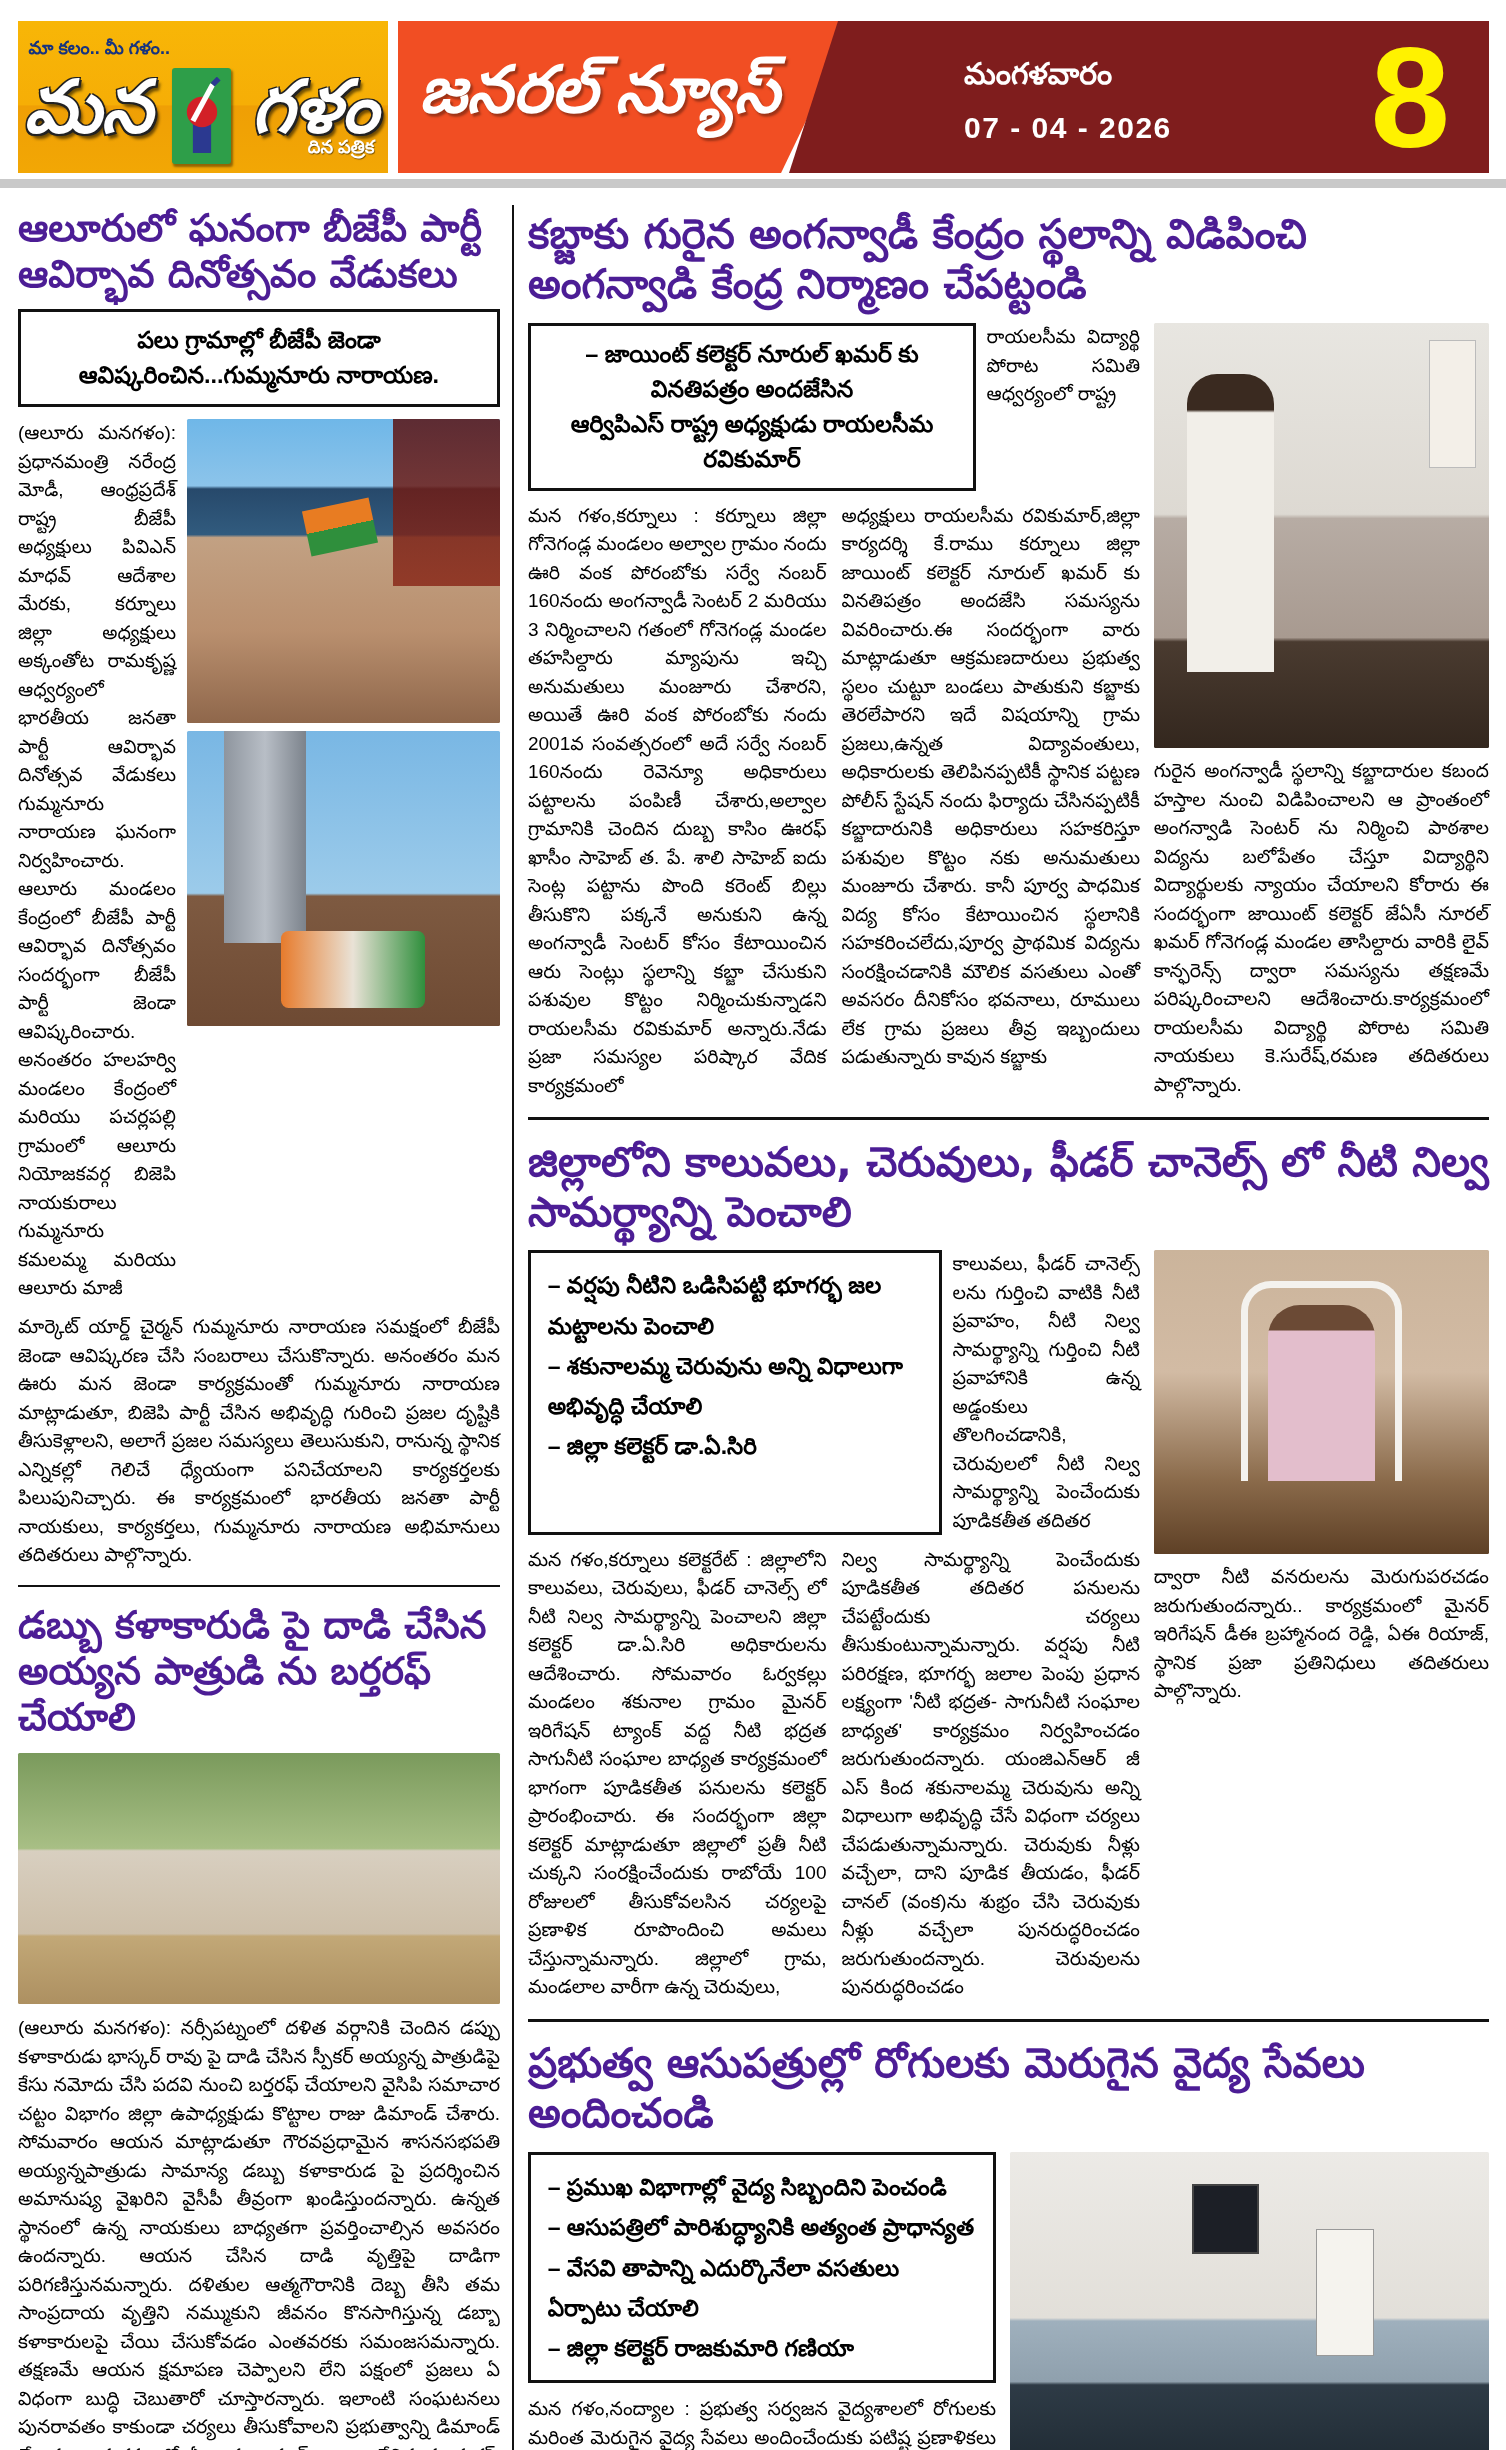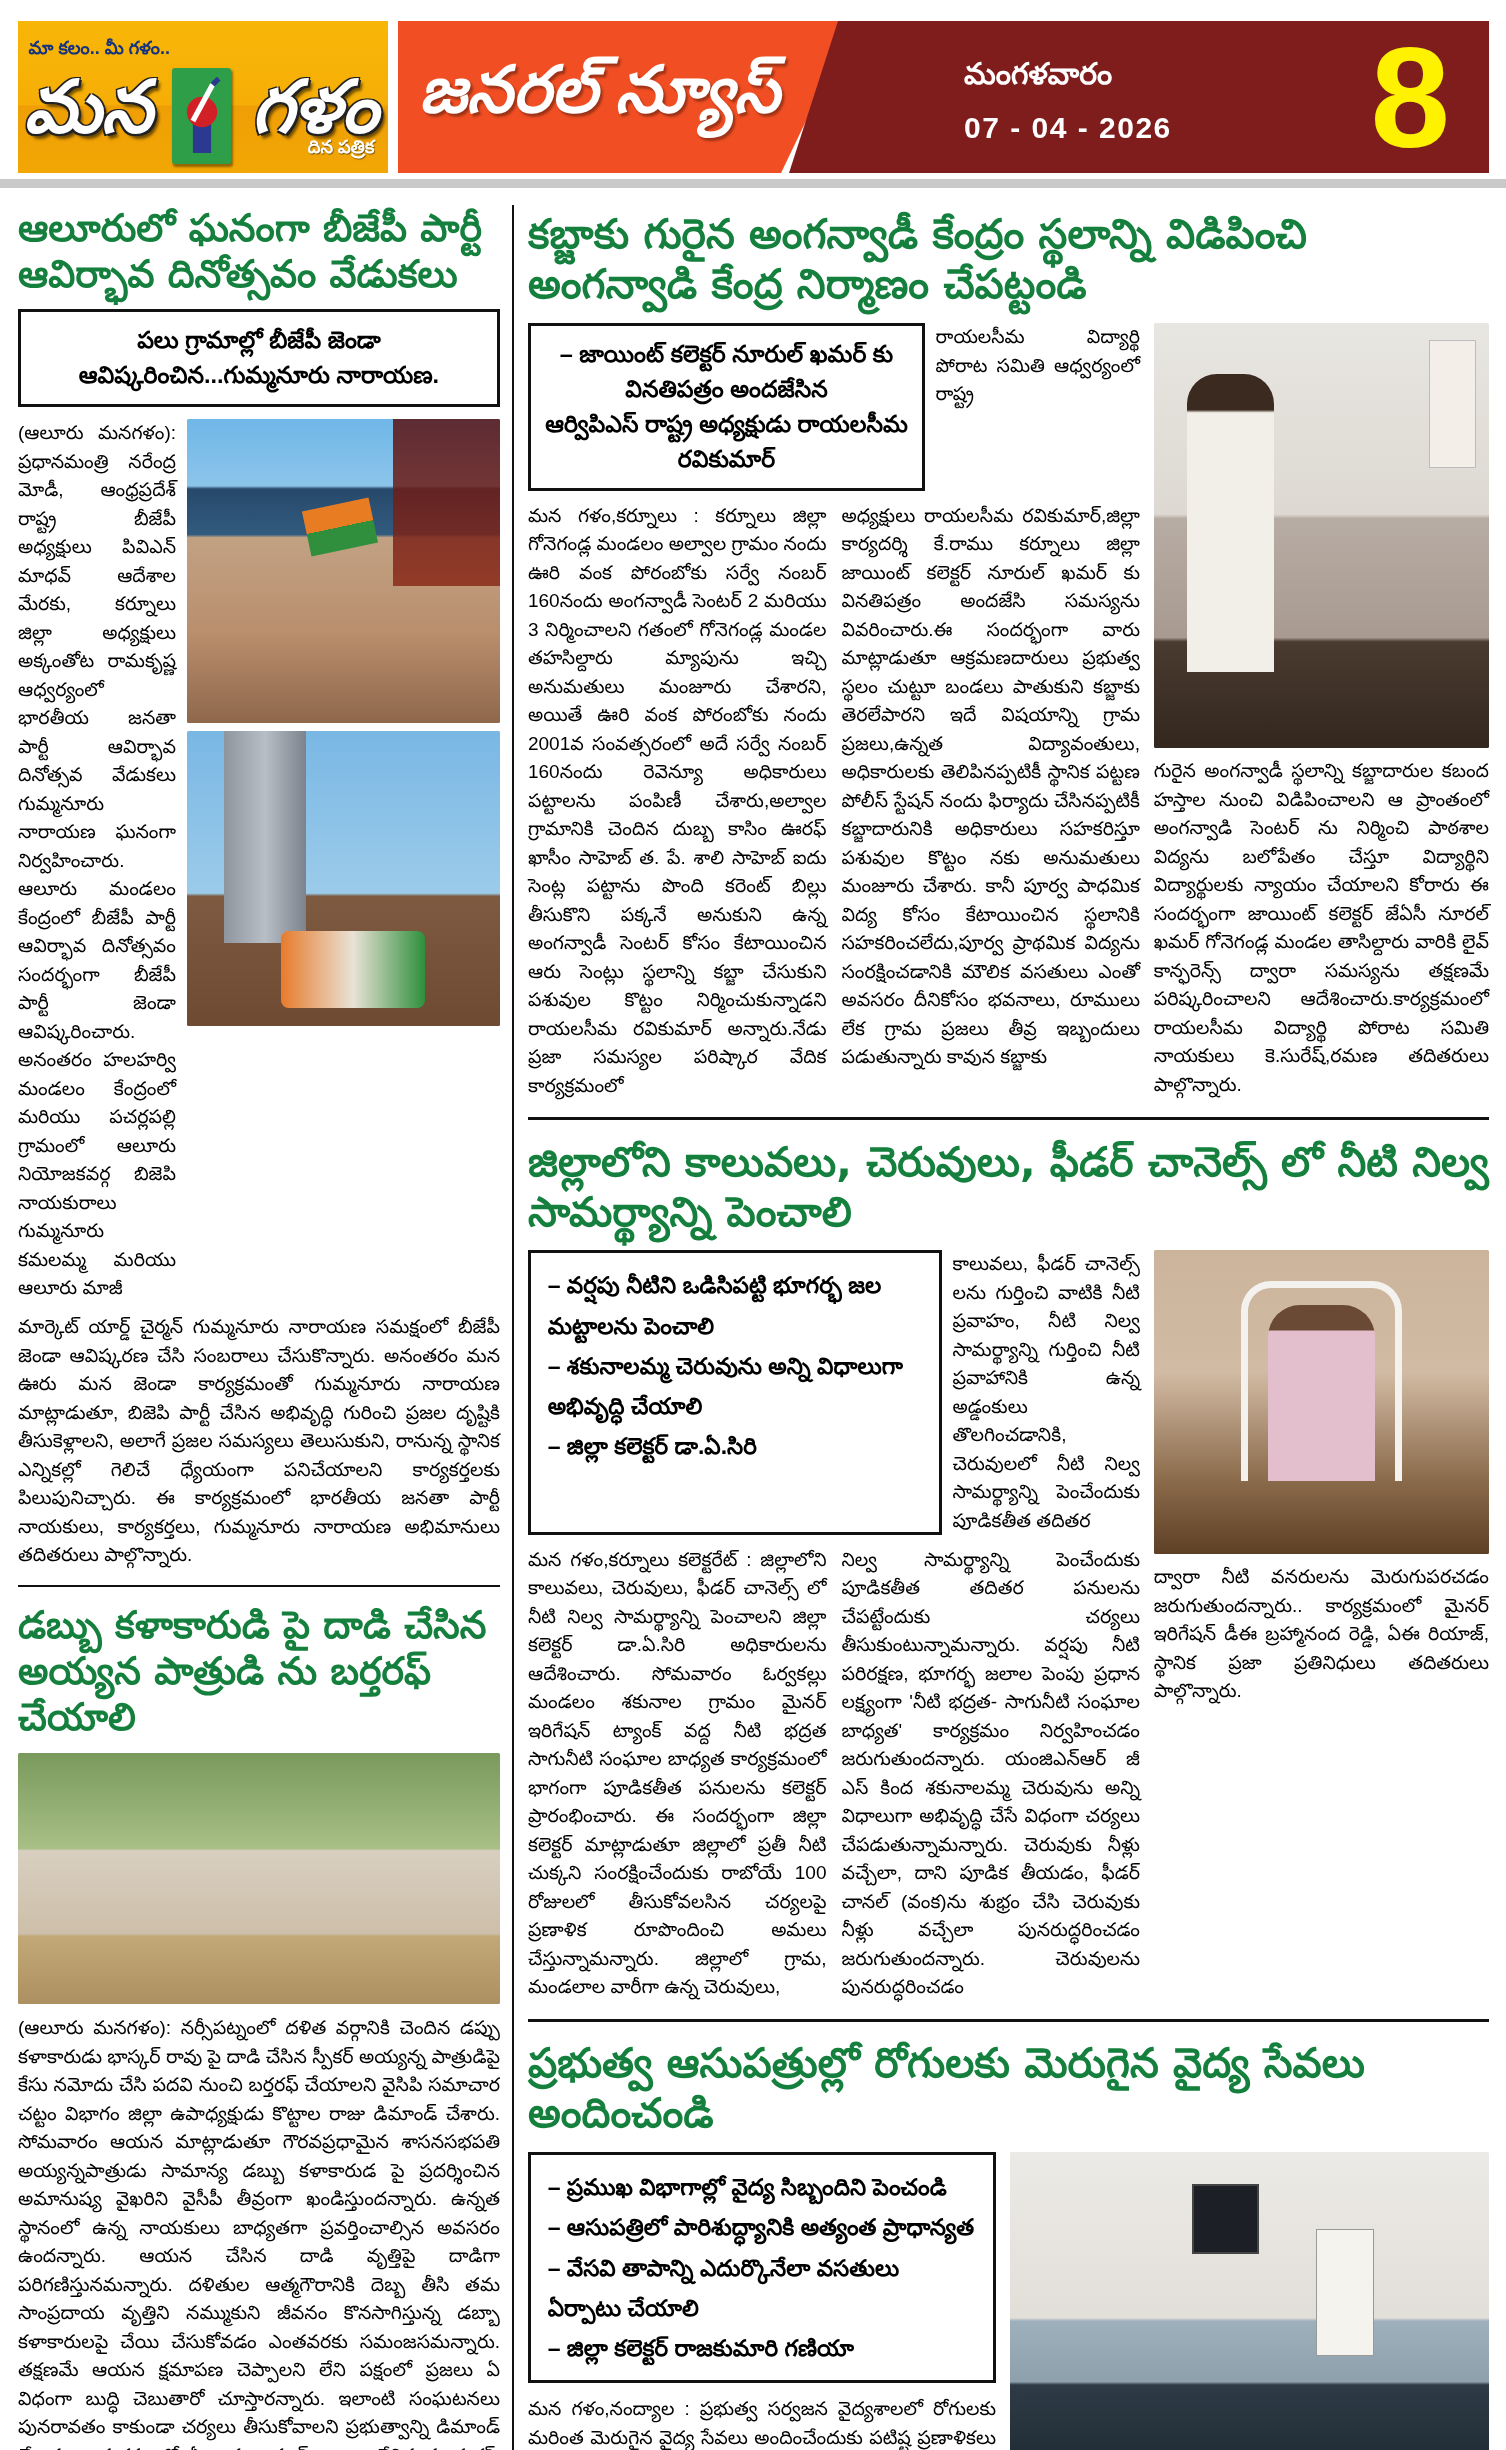--- a/index.html
+++ b/index.html
@@ -23,21 +23,21 @@
   .pg { position:absolute; right:39px; top:50%; transform:translateY(-50%); font-size:143px; font-weight:800; color:#FFF200; line-height:1; }
 
   .grey-band { height:9px; background:#C9C9C9; margin:6px -18px 0 -18px; }
 
   
   .content { display:flex; margin-top:16.7px; gap:0; }
   .col-left { width:494px; flex:none; padding-right:12px; }
   .vrule { width:2.3px; background:#111; flex:none; }
   .col-mid { flex:1; padding-left:13.7px; }
 
-  .headline { font-weight:800; color:#15803d; line-height:1.22; font-family:"DejaVu Sans","Liberation Sans",sans-serif; }
+  .headline { font-weight:800; color:#4c1d95; line-height:1.22; font-family:"DejaVu Sans","Liberation Sans",sans-serif; }
   .hl-left { font-size:38px; margin-bottom:12px; }
   .hl-mid { font-size:41px; margin:4.6px 0 13.7px 0; }
   .subbox { border:3px solid #111; padding:10.6px 13.7px; text-align:center; font-size:23.5px; font-weight:bold; line-height:1.5; margin-bottom:12px; }
   .bullets { border:3px solid #111; padding:12px 16.7px; font-size:23px; font-weight:bold; line-height:1.75; margin-bottom:12px; }
   .bullets div::before { content:"– "; }
   .bodytxt { font-size:19px; line-height:1.5; text-align:justify; }
   .cols2 { display:flex; gap:15px; }
   .cols2 > div { flex:1; }
   hr.art { border:none; border-top:2.3px solid #111; margin:15px 0; }
   hr.thick { border:none; border-top:3px solid #111; margin:16.7px 0; }
@@ -143,21 +143,21 @@
 
     <div class="vrule"></div>
 
     <section class="col-mid">
 
       <article>
         <h1 class="headline hl-mid">కబ్జాకు గురైన అంగన్వాడీ కేంద్రం స్థలాన్ని విడిపించి అంగన్వాడి కేంద్ర నిర్మాణం చేపట్టండి</h1>
         <div class="m-wrap">
           <div class="m-left">
             <div class="m-tophead">
-              <div class="subbox" style="width:397px">
+              <div class="subbox" style="width:448px">
                 <div>– జాయింట్ కలెక్టర్ నూరుల్ ఖమర్ కు వినతిపత్రం అందజేసిన</div>
                 <div>ఆర్విపిఎస్ రాష్ట్ర అధ్యక్షుడు రాయలసీమ రవికుమార్</div>
               </div>
               <div class="m-snippet bodytxt">రాయలసీమ విద్యార్థి పోరాట సమితి ఆధ్వర్యంలో రాష్ట్ర</div>
             </div>
             <div class="cols2">
               <div class="bodytxt">మన గళం,కర్నూలు : కర్నూలు జిల్లా గోనెగండ్ల మండలం అల్వాల గ్రామం నందు ఊరి వంక పోరంబోకు సర్వే నంబర్ 160నందు అంగన్వాడీ సెంటర్ 2 మరియు 3 నిర్మించాలని గతంలో గోనెగండ్ల మండల తహసిల్దారు మ్యాపును ఇచ్చి అనుమతులు మంజూరు చేశారని, అయితే ఊరి వంక పోరంబోకు నందు 2001వ సంవత్సరంలో అదే సర్వే నంబర్ 160నందు రెవెన్యూ అధికారులు పట్టాలను పంపిణీ చేశారు,అల్వాల గ్రామానికి చెందిన దుబ్బ కాసిం ఊరఫ్ ఖాసీం సాహెబ్ త. పే. శాలి సాహెబ్ ఐదు సెంట్ల పట్టాను పొంది కరెంట్ బిల్లు తీసుకొని పక్కనే అనుకుని ఉన్న అంగన్వాడీ సెంటర్ కోసం కేటాయించిన ఆరు సెంట్లు స్థలాన్ని కబ్జా చేసుకుని పశువుల కొట్టం నిర్మించుకున్నాడని రాయలసీమ రవికుమార్ అన్నారు.నేడు ప్రజా సమస్యల పరిష్కార వేదిక కార్యక్రమంలో</div>
               <div class="bodytxt">అధ్యక్షులు రాయలసీమ రవికుమార్,జిల్లా కార్యదర్శి కే.రాము కర్నూలు జిల్లా జాయింట్ కలెక్టర్ నూరుల్ ఖమర్ కు వినతిపత్రం అందజేసి సమస్యను వివరించారు.ఈ సందర్భంగా వారు మాట్లాడుతూ ఆక్రమణదారులు ప్రభుత్వ స్థలం చుట్టూ బండలు పాతుకుని కబ్జాకు తెరలేపారని ఇదే విషయాన్ని గ్రామ ప్రజలు,ఉన్నత విద్యావంతులు, అధికారులకు తెలిపినప్పటికీ స్థానిక పట్టణ పోలీస్ స్టేషన్ నందు ఫిర్యాదు చేసినప్పటికీ కబ్జాదారునికి అధికారులు సహకరిస్తూ పశువుల కొట్టం నకు అనుమతులు మంజూరు చేశారు. కానీ పూర్వ పాధమిక విద్య కోసం కేటాయించిన స్థలానికి సహకరించలేదు,పూర్వ ప్రాథమిక విద్యను సంరక్షించడానికి మౌలిక వసతులు ఎంతో అవసరం దీనికోసం భవనాలు, రూములు లేక గ్రామ ప్రజలు తీవ్ర ఇబ్బందులు పడుతున్నారు కావున కబ్జాకు</div>
             </div>
           </div>

